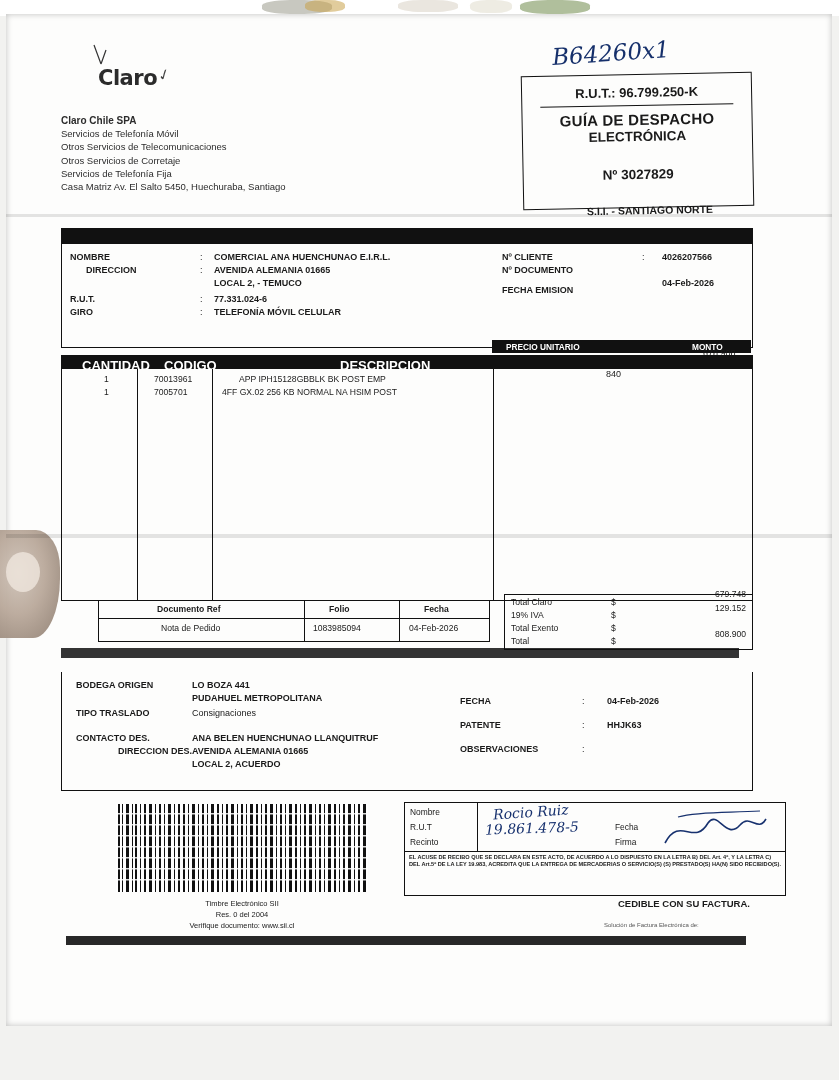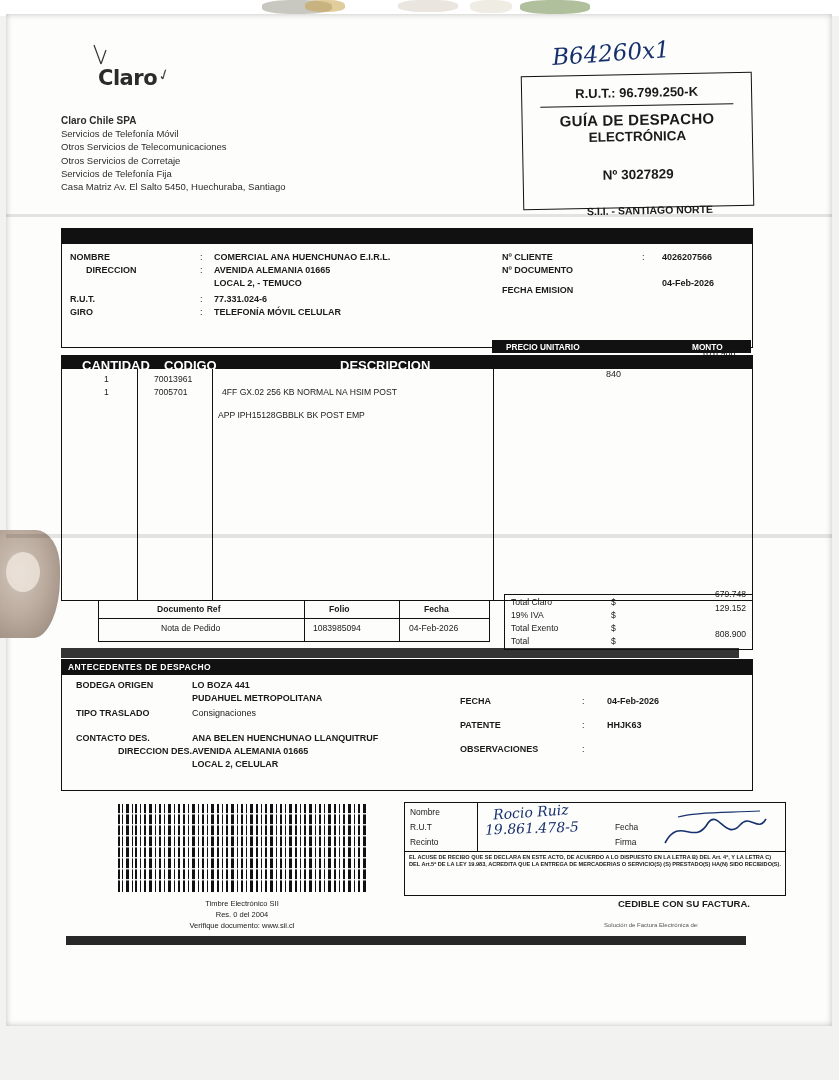--- a/index.html
+++ b/index.html
@@ -206,21 +206,21 @@
       <div class="th" style="left:20px;">CANTIDAD</div>
       <div class="th" style="left:102px;">CODIGO</div>
       <div class="th" style="left:278px;">DESCRIPCION</div>
 
       <div class="vline" style="left:75px;"></div>
       <div class="vline" style="left:150px;"></div>
       <div class="vline" style="left:431px;"></div>
 
       <div class="cell" style="left:42px;top:18px;">1</div>
       <div class="cell" style="left:92px;top:18px;">70013961</div>
-      <div class="cell" style="left:156px;top:18px;margin-top:36px;">APP IPH15128GBBLK BK POST EMP</div>
+      <div class="cell" style="left:177px;top:18px;">APP IPH15128GBBLK BK POST EMP</div>
 
       <div class="cell" style="left:42px;top:31px;">1</div>
       <div class="cell" style="left:92px;top:31px;">7005701</div>
       <div class="cell" style="left:160px;top:31px;">4FF GX.02 256 KB NORMAL NA HSIM POST</div>
     </div>
 
     <div class="refbox">
       <div class="vl" style="left:205px;"></div>
       <div class="vl" style="left:300px;"></div>
       <div class="hl"></div>
@@ -243,36 +243,35 @@
 
       <div class="tl" style="left:6px;top:28px;text-align:center;">Total Exento</div>
       <div class="ts" style="top:28px;">$</div>
       <div class="tv" style="top:28px;"></div>
 
       <div class="tl" style="left:6px;top:41px;">Total</div>
       <div class="ts" style="top:41px;">$</div>
       <div class="tv" style="top:34px;">808.900</div>
     </div>
 
-    <div class="barhdr" style="left:55px;top:645px;width:678px;">ANTECEDENTES DE DESPACHO</div>
 
     <div class="dbox" style="top:658px;height:118px;border-top:none;">
       <div class="lbl" style="left:14px;top:8px;">BODEGA ORIGEN</div>
       <div class="val" style="left:130px;top:8px;font-weight:bold;">LO BOZA 441</div>
       <div class="val" style="left:130px;top:21px;font-weight:bold;">PUDAHUEL   METROPOLITANA</div>
 
       <div class="lbl" style="left:14px;top:36px;">TIPO TRASLADO</div>
       <div class="val" style="left:130px;top:36px;">Consignaciones</div>
 
       <div class="lbl" style="left:14px;top:61px;">CONTACTO DES.</div>
       <div class="val" style="left:130px;top:61px;font-weight:bold;">ANA BELEN HUENCHUNAO LLANQUITRUF</div>
 
       <div class="lbl" style="left:14px;top:74px;margin-left:42px;">DIRECCION DES.</div>
       <div class="val" style="left:130px;top:74px;font-weight:bold;">AVENIDA ALEMANIA 01665</div>
-      <div class="val" style="left:130px;top:87px;font-weight:bold;">LOCAL 2,  CELULAR</div>
+      <div class="val" style="left:130px;top:87px;font-weight:bold;">LOCAL 2,  ACUERDO</div>
 
       <div class="lbl" style="left:398px;top:24px;">FECHA</div>
       <div class="colon" style="left:520px;top:24px;">:</div>
       <div class="val" style="left:545px;top:24px;font-weight:bold;">04-Feb-2026</div>
 
       <div class="lbl" style="left:398px;top:48px;">PATENTE</div>
       <div class="colon" style="left:520px;top:48px;">:</div>
       <div class="val" style="left:545px;top:48px;font-weight:bold;">HHJK63</div>
 
       <div class="lbl" style="left:398px;top:72px;">OBSERVACIONES</div>

